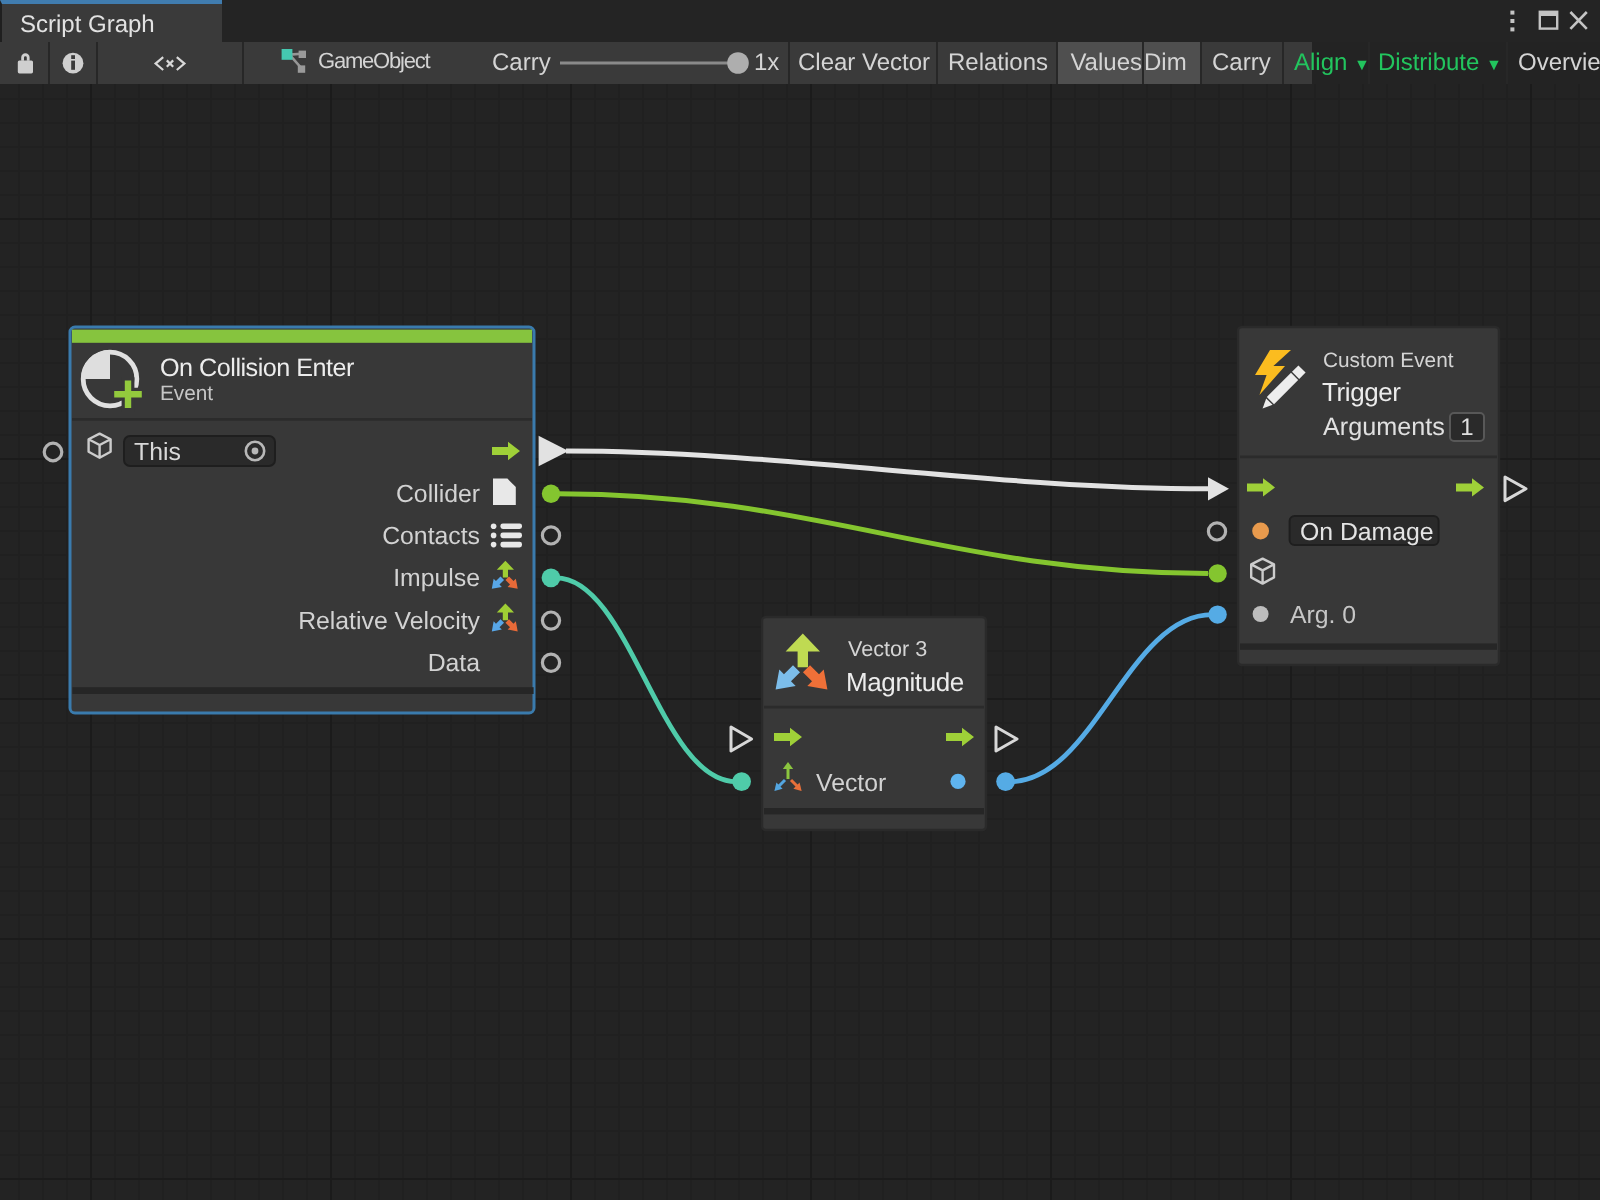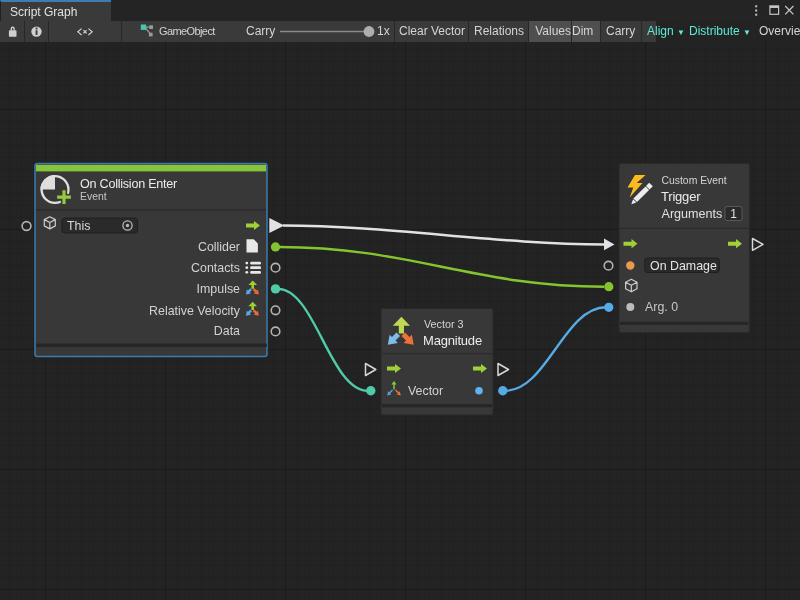--- a/index.html
+++ b/index.html
@@ -8,21 +8,21 @@
   
   #titlebar{position:absolute;left:0;top:0;width:800px;height:21px;background:#242424;}
   #tab{position:absolute;left:0;top:0;width:111px;height:21px;background:#3a3a3a;border-top:2px solid #407caf;border-left:1px solid #1f1f1f;box-sizing:border-box;}
   #tab span{position:absolute;left:9px;top:3px;font-size:12px;color:#e2e2e2;letter-spacing:0;}
   .winicon{position:absolute;top:0;height:21px;color:#c4c4c4;}
   
   #toolbar{position:absolute;left:0;top:21px;width:656px;height:21px;background:#3a3a3a;border-bottom:1px solid #1d1d1d;box-sizing:content-box;}
   .sep{position:absolute;top:0;width:1px;height:21px;background:#272727;}
   .tbtxt{position:absolute;top:0;height:21px;line-height:21px;font-size:12px;color:#d4d4d4;white-space:nowrap;}
   .pressed{background:#4f4f4f;}
-  .disabled{color:#5eead4;}
+  .disabled{color:#22c55e;}
   
   #graph{position:absolute;left:0;top:42px;width:800px;height:558px;background-color:#232323;
     background-image:
       linear-gradient(90deg,#1b1b1b 0 1px,transparent 1px),
       linear-gradient(180deg,#1b1b1b 0 1px,transparent 1px),
       linear-gradient(90deg,#202020 0 1px,transparent 1px),
       linear-gradient(180deg,#202020 0 1px,transparent 1px);
     background-size:120px 120px,120px 120px,12px 12px,12px 12px;
     background-position:45px 0,0 67px,9px 0,0 7px;}
   #overlay{position:absolute;left:0;top:0;width:800px;height:600px;}

